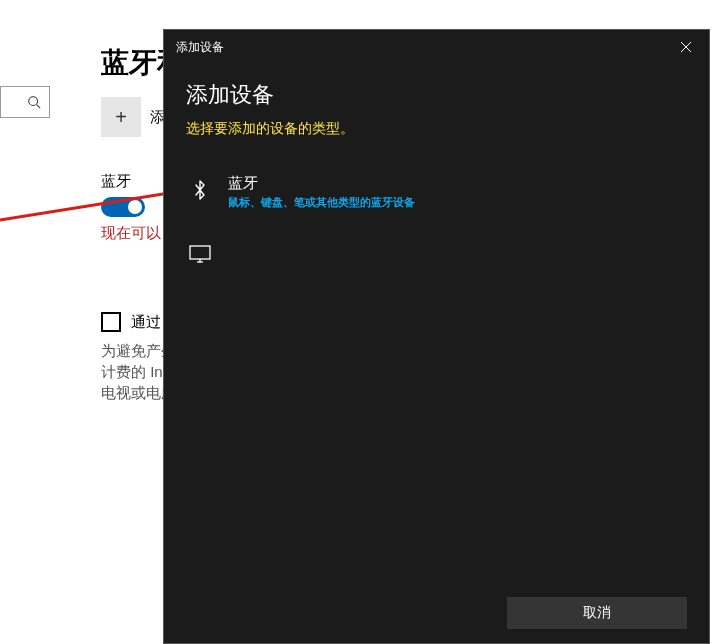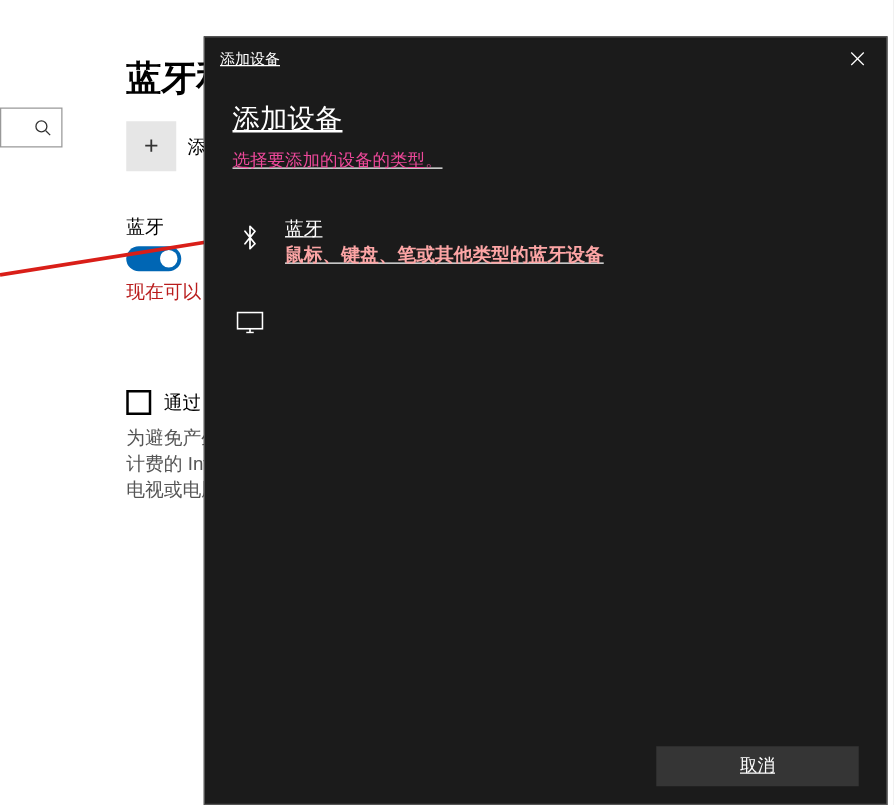--- a/index.html
+++ b/index.html
@@ -144,21 +144,20 @@
       position: absolute;
       left: 163px;
       top: 29px;
       width: 547px;
       height: 615px;
       background: #1b1b1b;
       color: #fff;
       border: 1px solid #555;
       display: flex;
       flex-direction: column;
-      text-decoration: underline;
     }
 
     .modal-header {
       display: flex;
       align-items: center;
       justify-content: space-between;
       height: 34px;
       padding-left: 12px;
     }
     .modal-header-title {
@@ -182,21 +181,21 @@
 
     .modal-title {
       font-size: 22px;
       font-weight: 400;
       color: #fff;
       margin-bottom: 10px;
     }
 
     .modal-subtitle {
       font-size: 14px;
-      color: #ec4899;
+      color: #fde047;
       margin-bottom: 26px;
     }
 
     .device-option {
       display: flex;
       align-items: flex-start;
       padding: 10px 0 18px 0;
       cursor: pointer;
     }
     .device-icon {
@@ -212,32 +211,32 @@
     .device-text {
       display: flex;
       flex-direction: column;
     }
     .device-title {
       font-size: 15px;
       color: #fff;
       margin-bottom: 2px;
     }
     .device-desc {
-      font-size: 15px;
+      font-size: 11px;
       font-weight: 600;
-      color: #fca5a5;
+      color: #0ea5e9;
     }
 
     .modal-footer {
       display: flex;
       justify-content: flex-end;
       padding: 14px 22px;
     }
     .cancel-btn {
-      width: 162px;
+      width: 180px;
       height: 32px;
       background: #353535;
       color: #fff;
       font-size: 14px;
       border: none;
       cursor: pointer;
     }
   </style>
 </head>
 <body>

